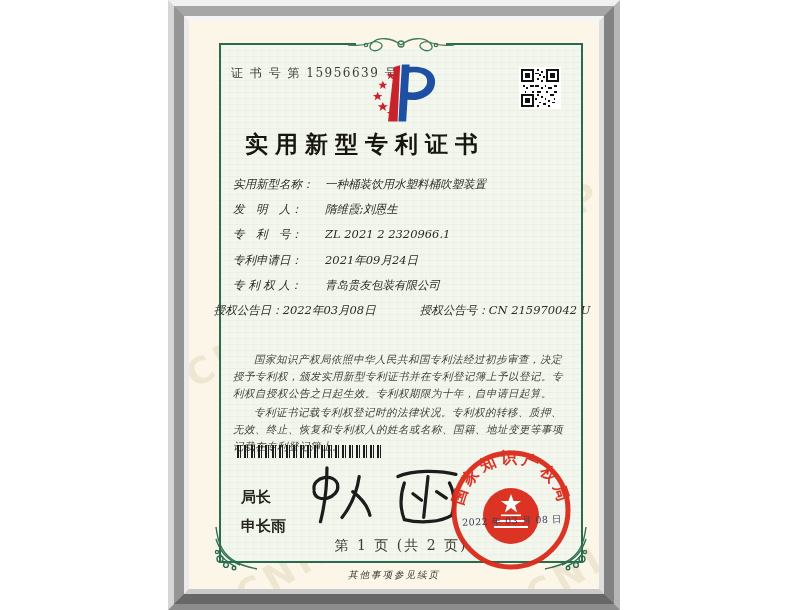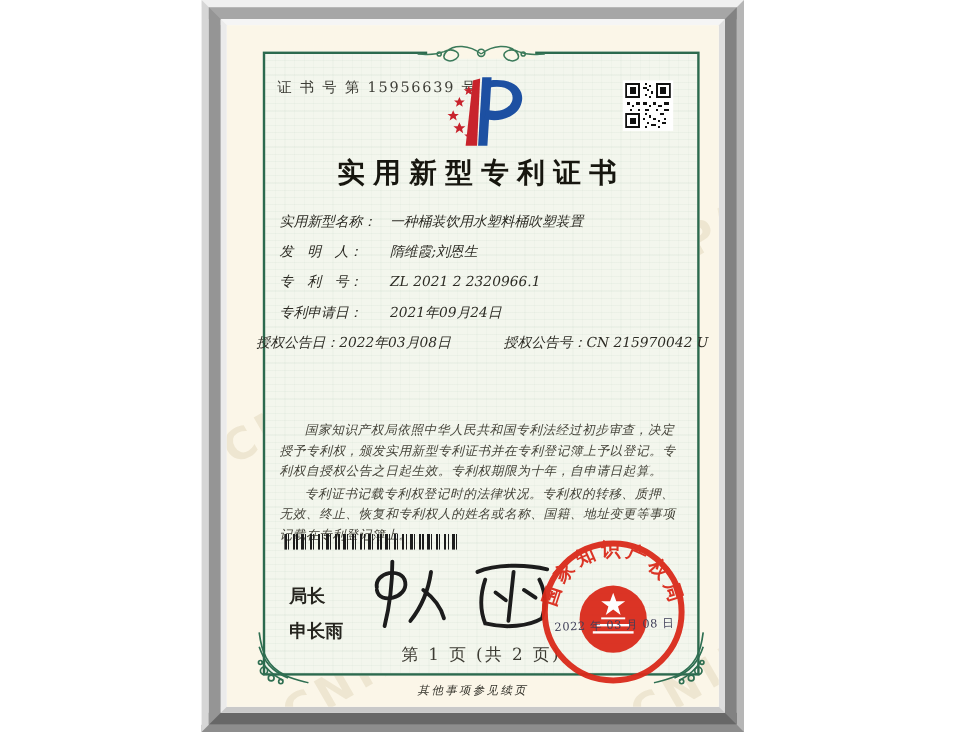--- a/index.html
+++ b/index.html
@@ -18,22 +18,22 @@
       font-weight:bold;font-size:36px;letter-spacing:5px;color:rgba(190,168,120,0.20);
       transform:rotate(-30deg);white-space:nowrap;pointer-events:none;}
   
   .green-box{position:absolute;left:30px;right:16px;top:22px;bottom:26px;
              border:2px solid #2c6a4e;background:#f3f6ed;
              background-image:repeating-linear-gradient(0deg,rgba(90,140,110,0.05) 0 1px,transparent 1px 6px),
                               repeating-linear-gradient(90deg,rgba(90,140,110,0.03) 0 1px,transparent 1px 8px);}
   .cert-no{position:absolute;left:10px;top:20px;font-size:12px;letter-spacing:1.5px;color:#3d3d36;}
   .logo{position:absolute;left:50%;top:16px;transform:translateX(-50%);width:88px;height:64px;}
   .qr{position:absolute;right:20px;top:22px;width:38px;height:38px;background:#fff;padding:2px;}
-  .title{position:absolute;top:84px;left:0;right:0;text-align:center;
-         font-size:23px;font-weight:bold;letter-spacing:7px;color:#17160f;}
+  .title{position:absolute;top:84px;left:0;right:0;text-align:left;
+         font-size:23px;font-weight:bold;letter-spacing:7px;color:#17160f;padding-left:24px;}
   .fields{position:absolute;left:12px;right:10px;top:132px;font-size:11.5px;color:#2c2b24;font-style:italic;}
   .row{display:flex;margin-bottom:10px;line-height:1.32;}
   .lab{flex:0 0 92px;white-space:nowrap;}
   .val{flex:1;}
   .grant-row{display:flex;margin-top:1px;justify-content:center;}
   .grant-left{white-space:nowrap;}
   .grant-right{white-space:nowrap;margin-left:44px;}
   .paras{position:absolute;left:12px;right:12px;top:306px;font-size:10.5px;line-height:1.6;
          color:#45443a;font-style:italic;letter-spacing:0.5px;}
   .paras p{margin:0 0 3px 0;text-indent:2em;}
@@ -160,20 +160,24 @@
                 <span class="val">隋维霞;刘恩生</span>
               </div>
               <div class="row">
                 <span class="lab">专　利　号：</span>
                 <span class="val">ZL 2021 2 2320966.1</span>
               </div>
               <div class="row">
                 <span class="lab">专利申请日：</span>
                 <span class="val">2021年09月24日</span>
               </div>
+              <div class="row">
+                <span class="lab">专 利 权 人：</span>
+                <span class="val">青岛贵友包装有限公司</span>
+              </div>
               <div class="grant-row">
                 <span class="grant-left"><span>授权公告日：</span><span>2022年03月08日</span></span>
                 <span class="grant-right"><span>授权公告号：</span><span>CN 215970042 U</span></span>
               </div>
             </div>
 
             <div class="paras">
               <p>国家知识产权局依照中华人民共和国专利法经过初步审查，决定授予专利权，颁发实用新型专利证书并在专利登记簿上予以登记。专利权自授权公告之日起生效。专利权期限为十年，自申请日起算。</p>
               <p>专利证书记载专利权登记时的法律状况。专利权的转移、质押、无效、终止、恢复和专利权人的姓名或名称、国籍、地址变更等事项记载在专利登记簿上。</p>
             </div>

